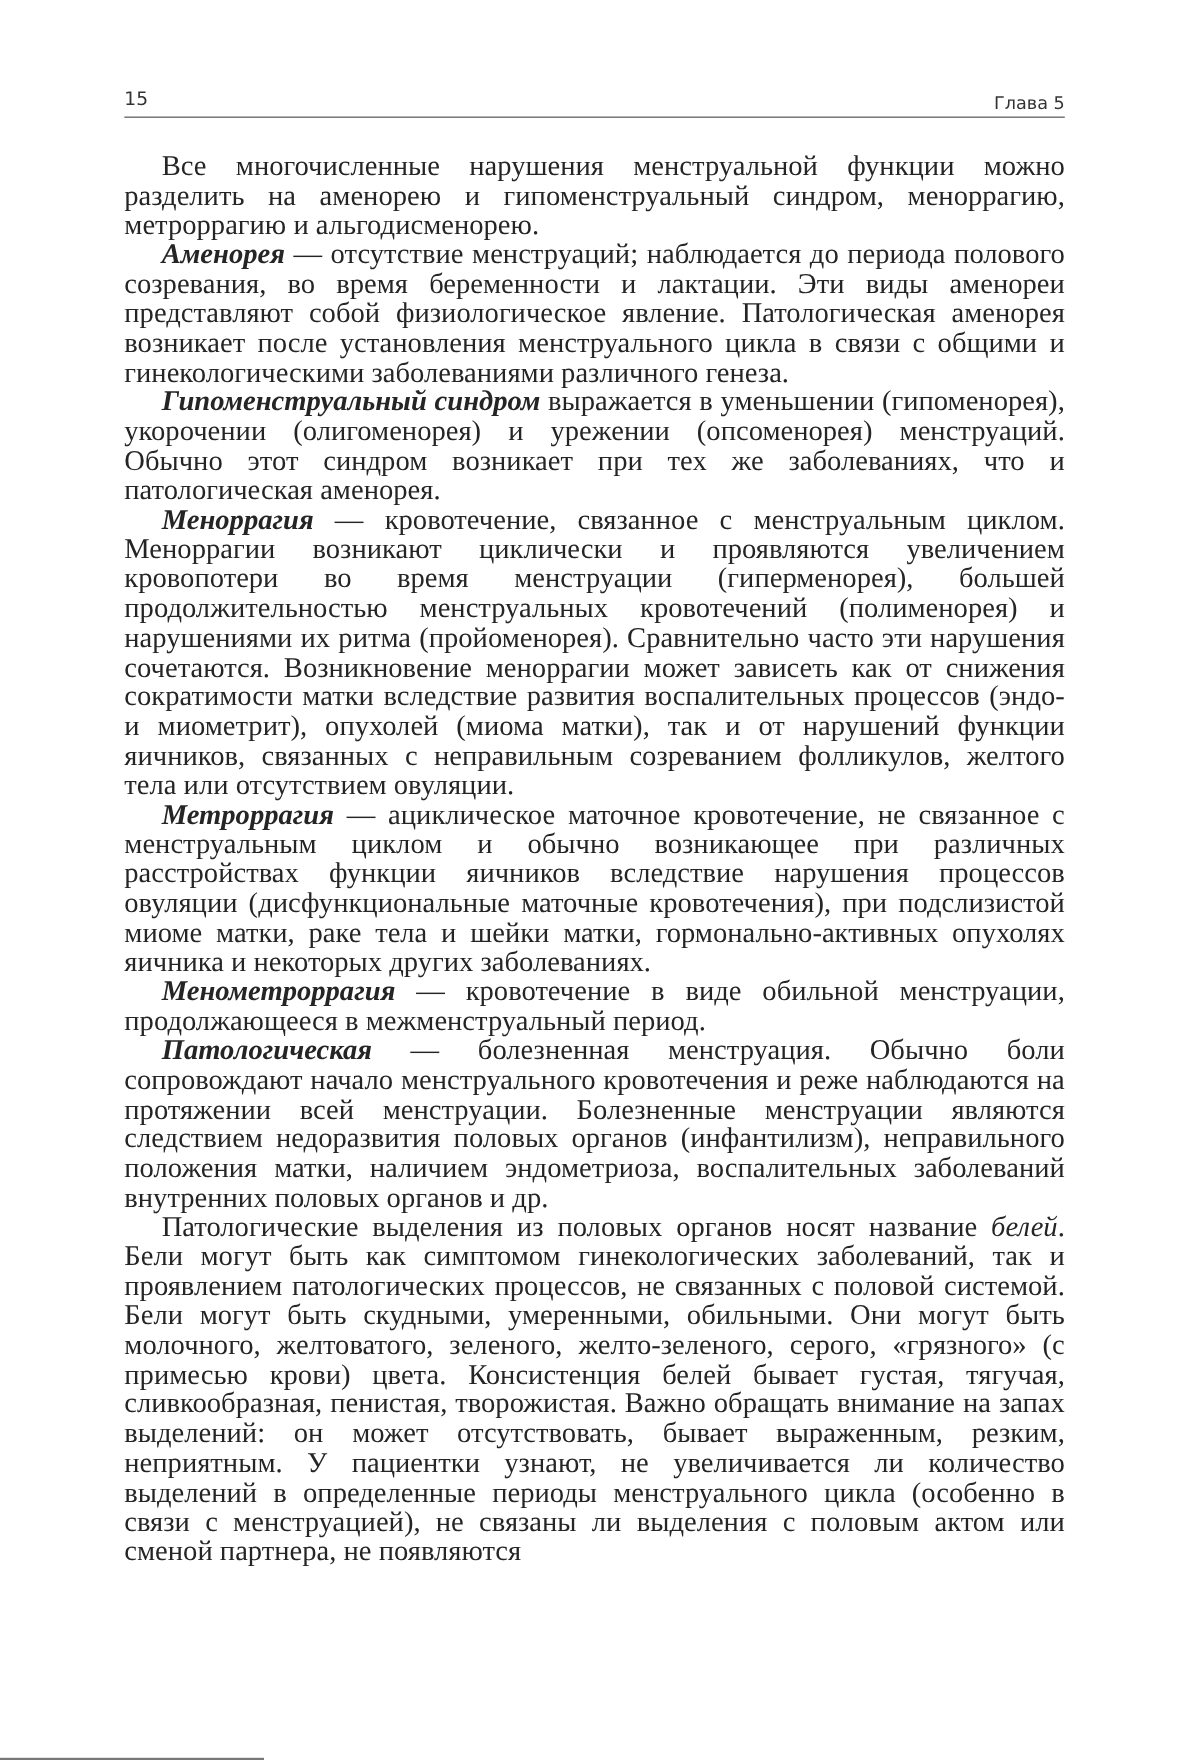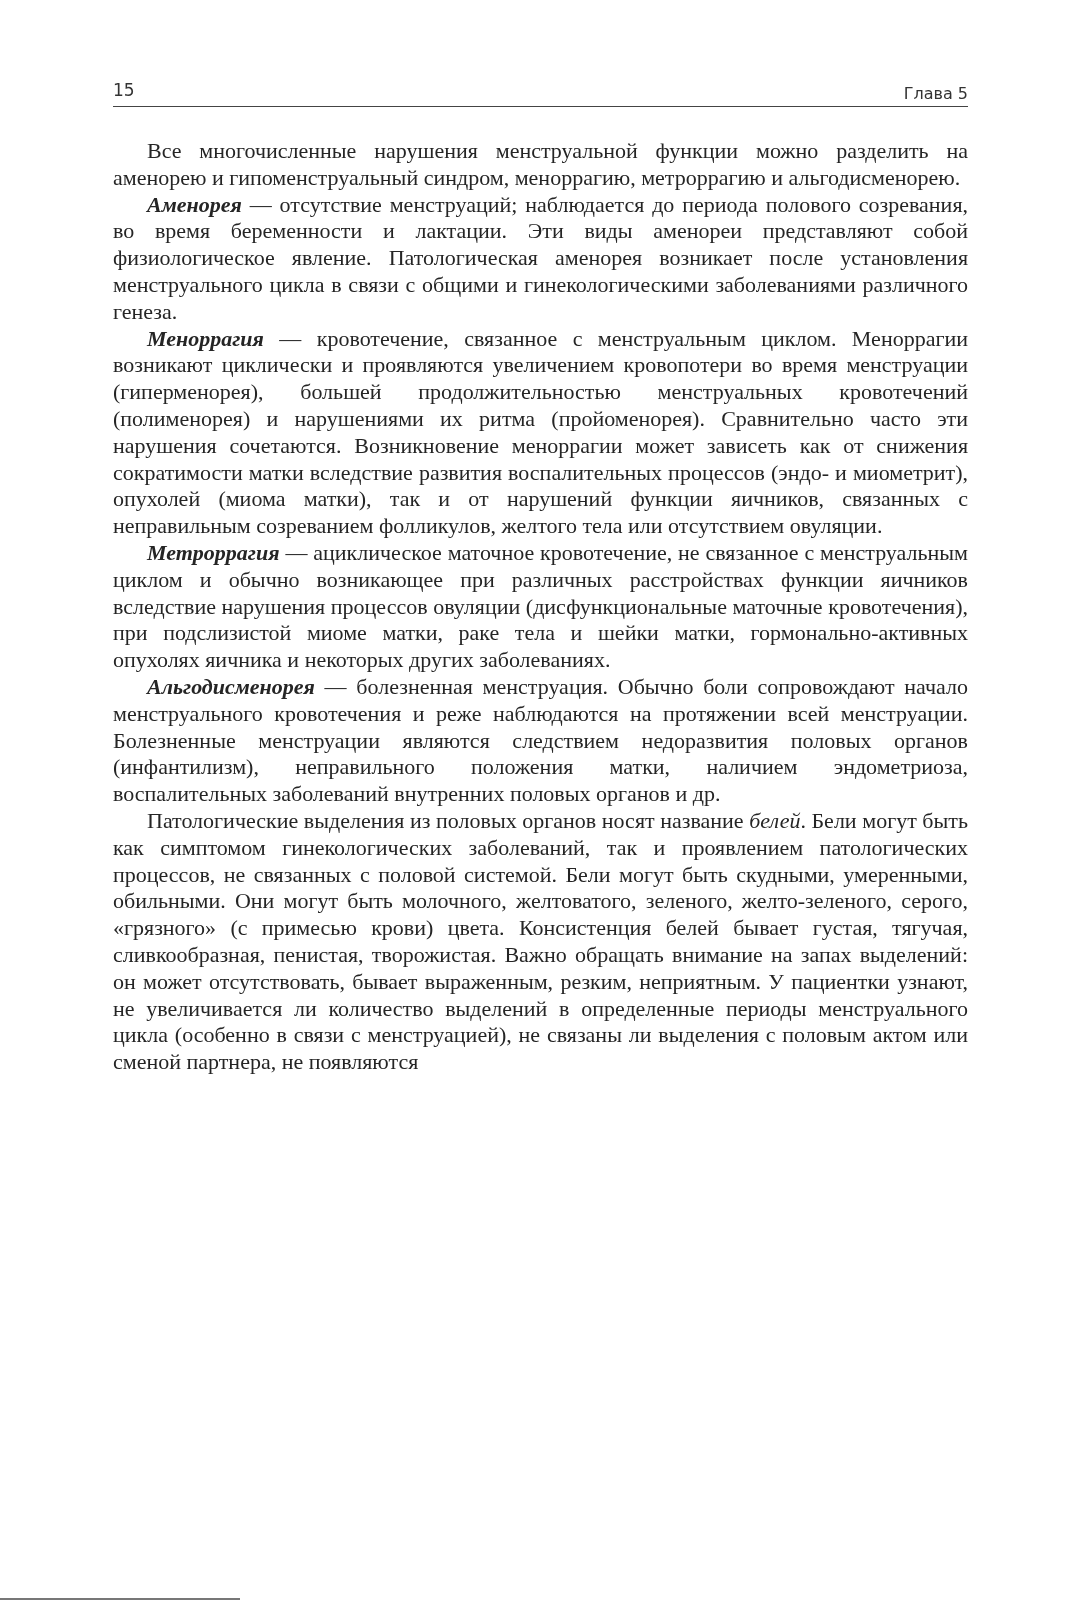--- a/index.html
+++ b/index.html
@@ -42,21 +42,21 @@
       width: 855px;
       height: 0;
       border-top: 1.5px solid #444444;
     }
     .body-text {
       position: absolute;
       left: 113px;
       top: 138px;
       width: 855px;
       font-family: "Liberation Serif", "DejaVu Serif", serif;
-      font-size: 22px;
+      font-size: 26px;
       line-height: 26.8px;
       text-align: justify;
       hyphens: manual;
       color: #252525;
     }
     .para {
       margin: 0;
       text-indent: 34px;
     }
     .term {
@@ -85,26 +85,32 @@
 <div class="header-rule"></div>
 
 <div class="body-text">
   <p class="para">
     <span>Все многочисленные нарушения менструальной функции можно разделить на аменорею и гипоменструальный синдром, меноррагию, метроррагию и альгодисменорею.</span>
   </p>
   <p class="para">
     <span class="term">Аменорея</span><span> — отсутствие менструаций; наблюдается до периода полового созревания, во время беременности и лактации. Эти виды аменореи представляют собой физиологическое явление. Патологическая аменорея возникает после установления менструального цикла в связи с общими и гинекологическими заболеваниями различного генеза.</span>
   </p>
   <p class="para">
+    <span class="term">Гипоменструальный синдром</span><span> выражается в уменьшении (гипоменорея), укорочении (олигоменорея) и урежении (опсоменорея) менструаций. Обычно этот синдром возникает при тех же заболеваниях, что и патологическая аменорея.</span>
+  </p>
+  <p class="para">
     <span class="term">Меноррагия</span><span> — кровотечение, связанное с менструальным циклом. Меноррагии возникают циклически и проявляются увеличением кровопотери во время менструации (гиперменорея), большей продолжительностью менструальных кровотечений (полименорея) и нарушениями их ритма (пройоменорея). Сравнительно часто эти нарушения сочетаются. Возникновение меноррагии может зависеть как от снижения сократимости матки вследствие развития воспалительных процессов (эндо- и миометрит), опухолей (миома матки), так и от нарушений функции яичников, связанных с неправильным созреванием фолликулов, желтого тела или отсутствием овуляции.</span>
   </p>
   <p class="para">
     <span class="term">Метроррагия</span><span> — ациклическое маточное кровотечение, не связанное с менструальным циклом и обычно возникающее при различных расстройствах функции яичников вследствие нарушения процессов овуляции (дисфункциональные маточные кровотечения), при подслизистой миоме матки, раке тела и шейки матки, гормонально-активных опухолях яичника и некоторых других заболеваниях.</span>
   </p>
   <p class="para">
-    <span class="term">Альгодисменорея</span><span> — болезненная менструация. Обычно боли сопровождают начало менструального кровотечения и реже наблюдаются на протяжении всей менструации. Болезненные менструации являются следствием недоразвития половых органов (инфантилизм), неправильного положения матки, наличием эндометриоза, воспалительных заболеваний внутренних половых органов и др.</span>
+    <span class="term">Менометроррагия</span><span> — кровотечение в виде обильной менструации, продолжающееся в межменструальный период.</span>
+  </p>
+  <p class="para">
+    <span class="term">Патологическая</span><span> — болезненная менструация. Обычно боли сопровождают начало менструального кровотечения и реже наблюдаются на протяжении всей менструации. Болезненные менструации являются следствием недоразвития половых органов (инфантилизм), неправильного положения матки, наличием эндометриоза, воспалительных заболеваний внутренних половых органов и др.</span>
   </p>
   <p class="para">
     <span>Патологические выделения из половых органов носят название </span><span class="emph">белей</span><span>. Бели могут быть как симптомом гинекологических заболеваний, так и проявлением патологических процессов, не связанных с половой системой. Бели могут быть скудными, умеренными, обильными. Они могут быть молочного, желтоватого, зеленого, желто-зеленого, серого, «грязного» (с примесью крови) цвета. Консистенция белей бывает густая, тягучая, сливкообразная, пенистая, творожистая. Важно обращать внимание на запах выделений: он может отсутствовать, бывает выраженным, резким, неприятным. У пациентки узнают, не увеличивается ли количество выделений в определенные периоды менструального цикла (особенно в связи с менструацией), не связаны ли выделения с половым актом или сменой партнера, не появляются</span>
   </p>
 </div>
 
 <div class="bottom-rule"></div>
 
 </body></html>

